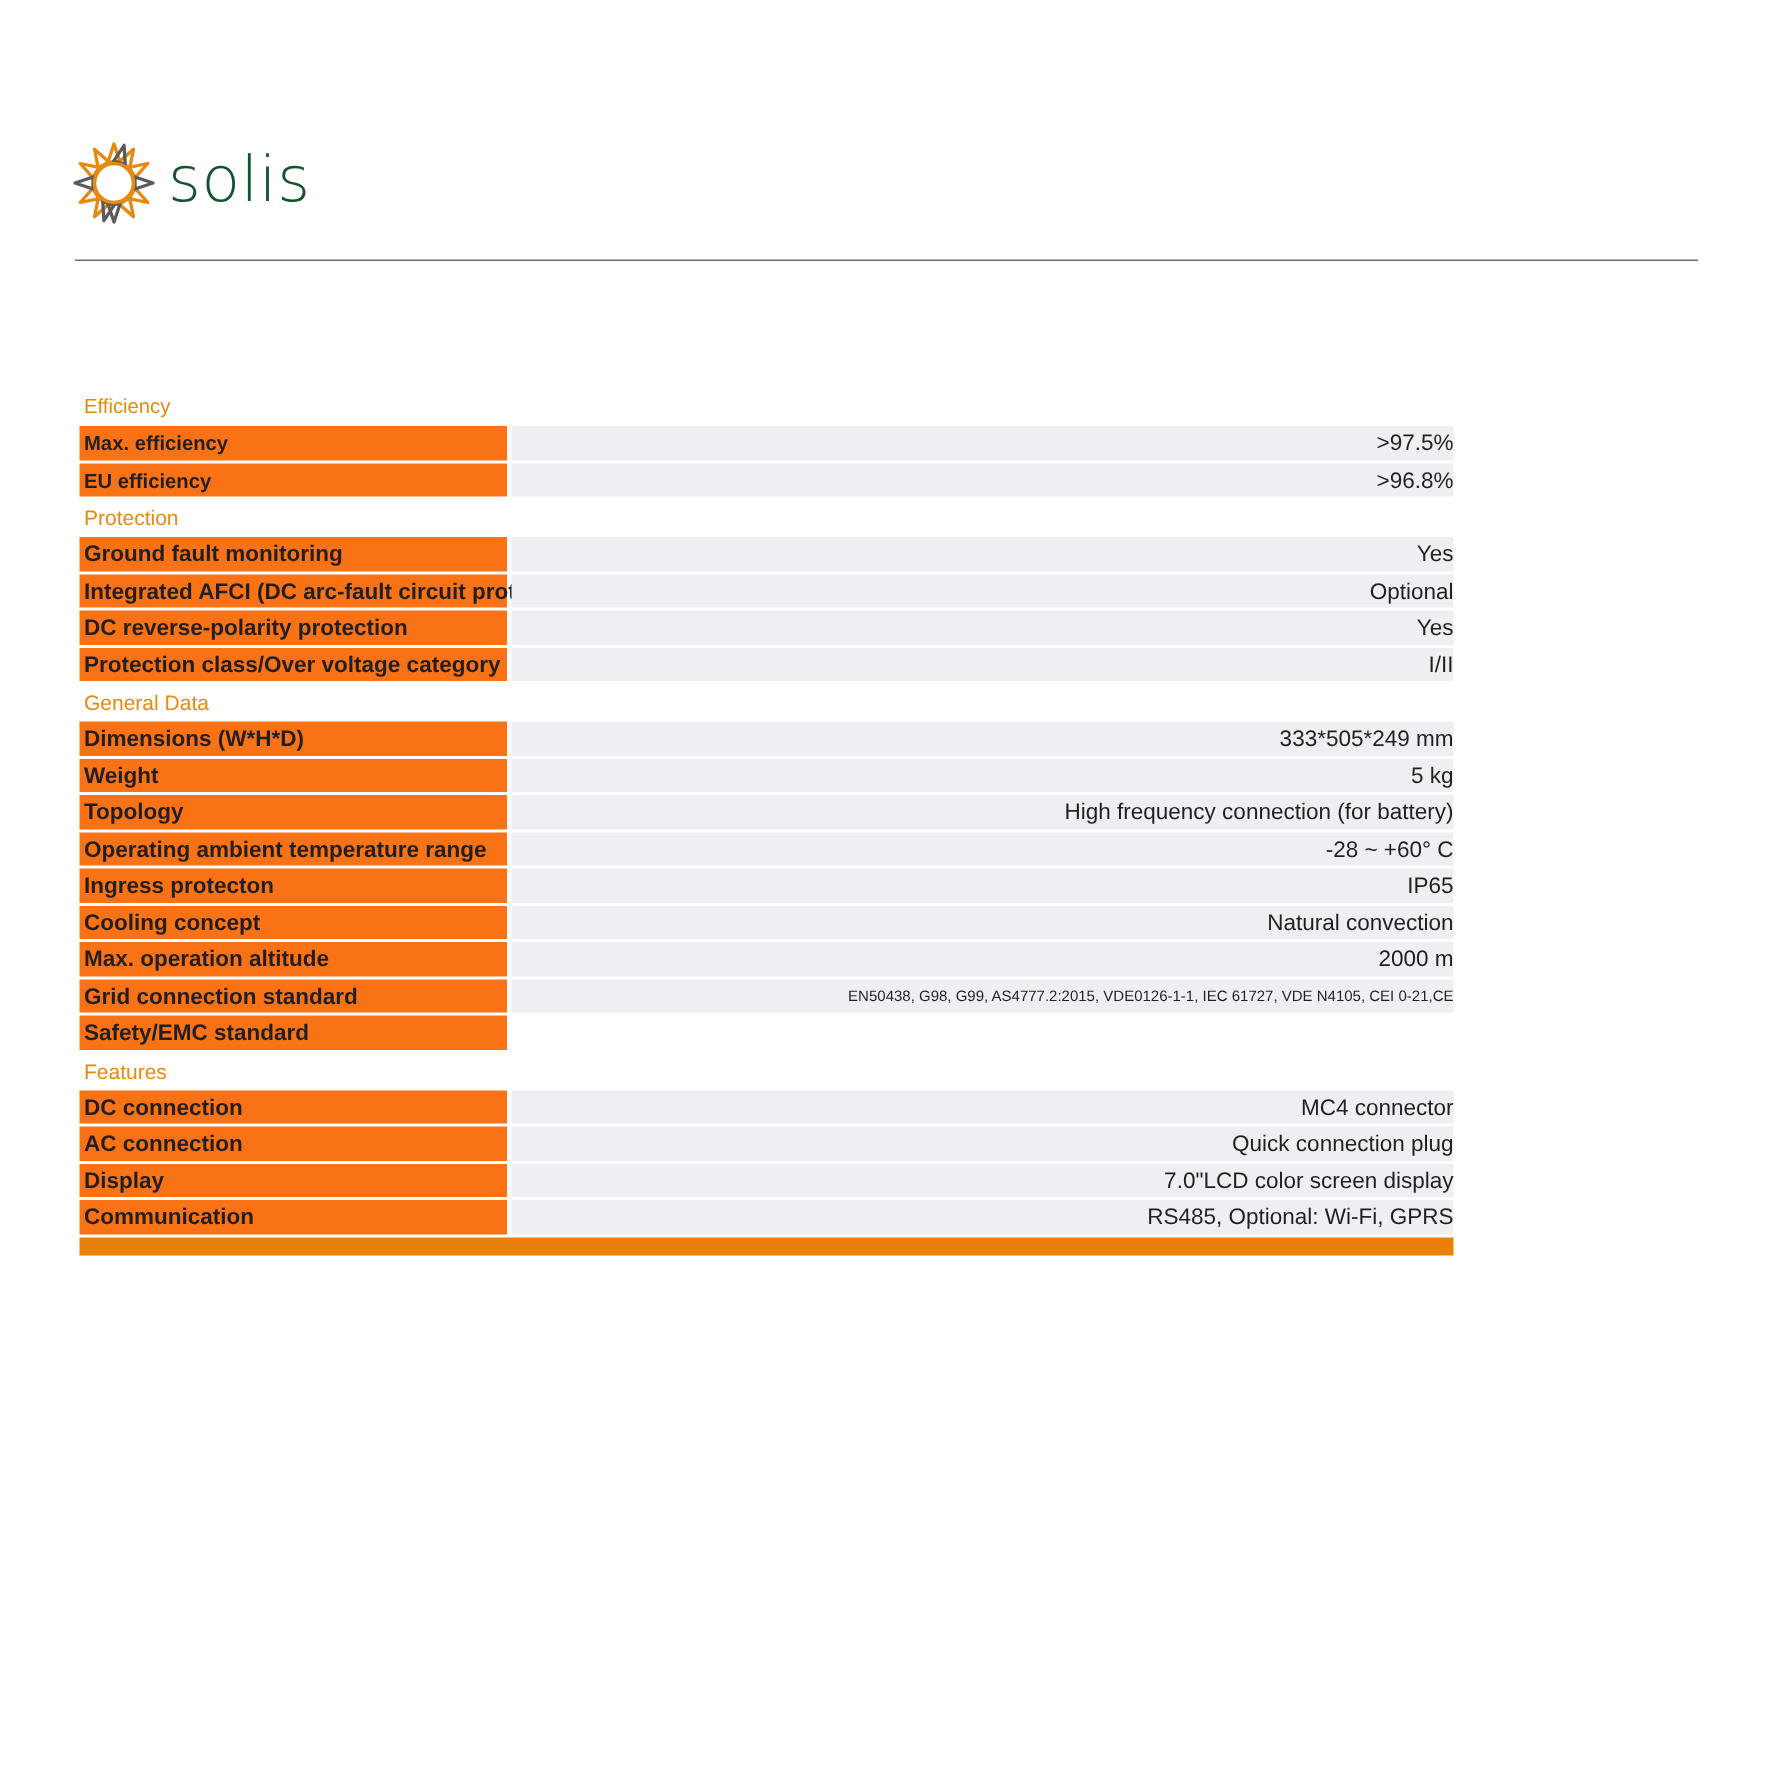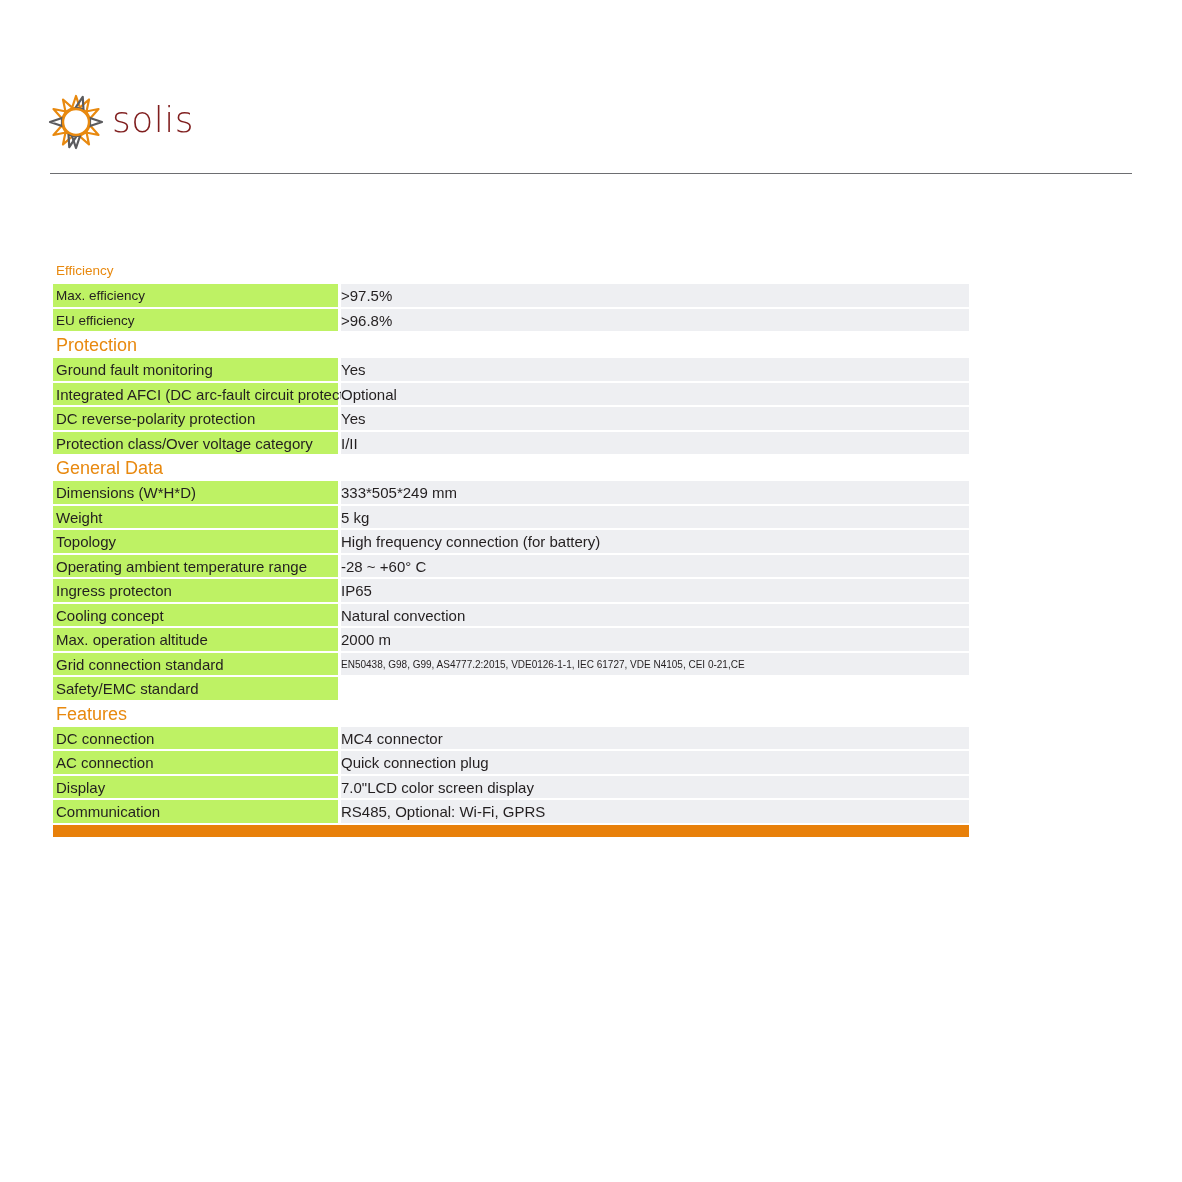--- a/index.html
+++ b/index.html
@@ -1,27 +1,27 @@
 <!DOCTYPE html>
 <html><head>
 <meta charset="utf-8">
 <style>
   html, body { margin: 0; padding: 0; background: #ffffff; }
   body { width: 1182px; height: 1182px; position: relative; font-family: "Liberation Sans", "DejaVu Sans", sans-serif; color: #231f20; }
   .logo { position: absolute; left: 48px; top: 94px; display: flex; align-items: center; }
   .logo svg { display: block; }
-  .logo-text { font-family: "DejaVu Sans", sans-serif; font-size: 36px; font-weight: 300; color: #7f1d1d; margin-left: 8px; letter-spacing: 0.5px; line-height: 1; margin-top: -4px; }
+  .logo-text { font-family: "DejaVu Sans", sans-serif; font-size: 42px; font-weight: 300; color: #14532d; margin-left: 8px; letter-spacing: 0.5px; line-height: 1; margin-top: -4px; }
   .rule { position: absolute; left: 50px; top: 173px; width: 1082px; height: 1px; background: #6d6e71; }
   .table { position: absolute; left: 53px; top: 259px; width: 916px; }
-  .section { height: 24px; line-height: 24px; font-size: 18px; color: #e8890f; padding-left: 3px; margin-bottom: 1px; }
+  .section { height: 24px; line-height: 24px; font-size: 14px; color: #e8890f; padding-left: 3px; margin-bottom: 1px; }
   .section.small { font-size: 13.5px; }
   .row { display: flex; height: 22.5px; margin-bottom: 2px; }
-  .row .label { width: 285px; background: #bef264; font-size: 15px; line-height: 23px; padding-left: 3px; box-sizing: border-box; white-space: nowrap; overflow: visible; }
+  .row .label { width: 285px; background: #f97316; font-size: 15px; line-height: 23px; padding-left: 3px; box-sizing: border-box; white-space: nowrap; overflow: visible; font-weight: bold; }
   .row .label.small { font-size: 13.5px; }
-  .row .value { flex: 1; margin-left: 3px; background: #eeeff2; font-size: 15px; line-height: 23px; text-align: left; white-space: nowrap; }
+  .row .value { flex: 1; margin-left: 3px; background: #eeeff2; font-size: 15px; line-height: 23px; text-align: right; white-space: nowrap; }
   .row .value.small { font-size: 10px; }
   .bottom-bar { height: 12px; background: #e8800a; margin-top: 1px; }
 </style>
 </head>
 <body>
 
 <div class="logo">
   <svg width="56" height="56" viewBox="-28 -28 56 56">
     <g fill="none" stroke-width="2.2" stroke-linejoin="round">
       <g stroke="#e8890f">

